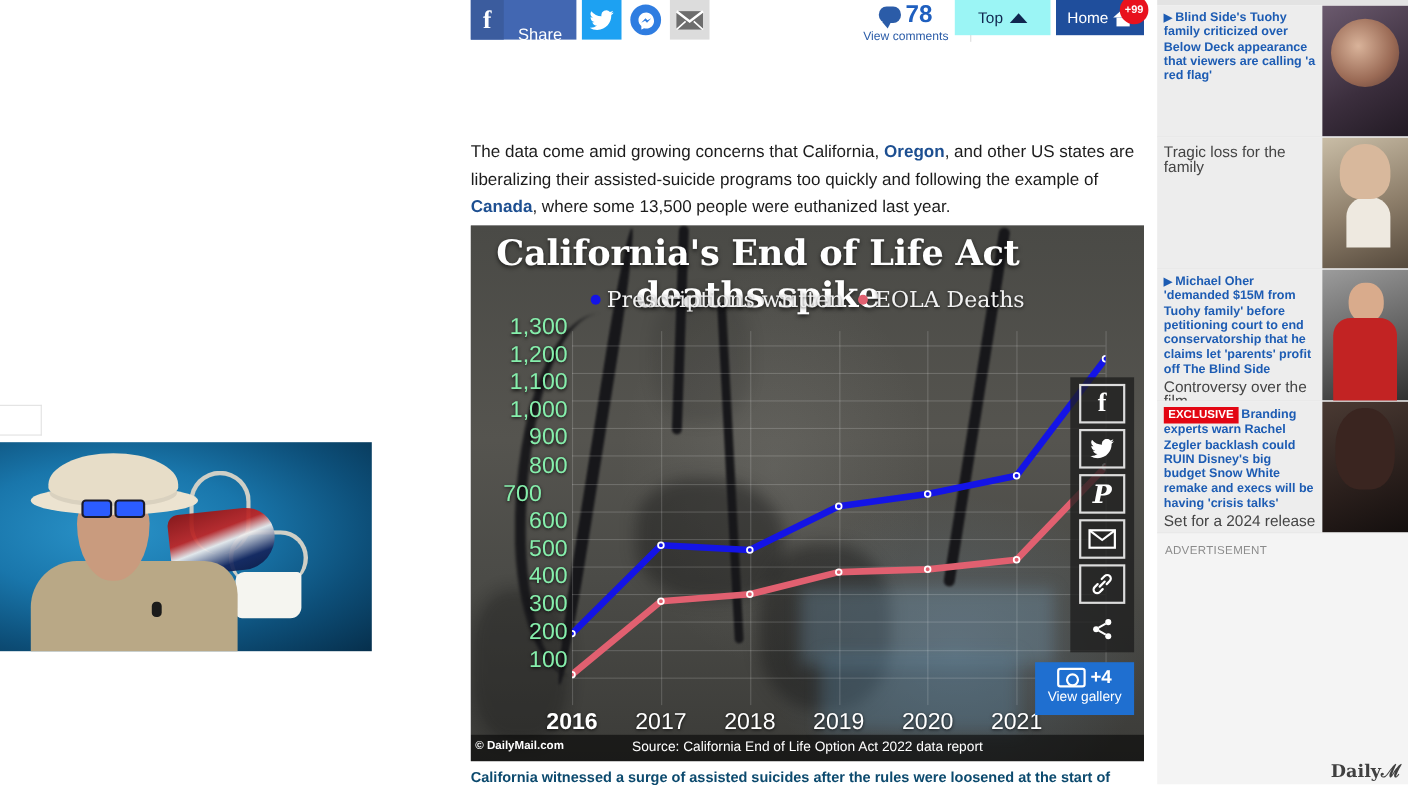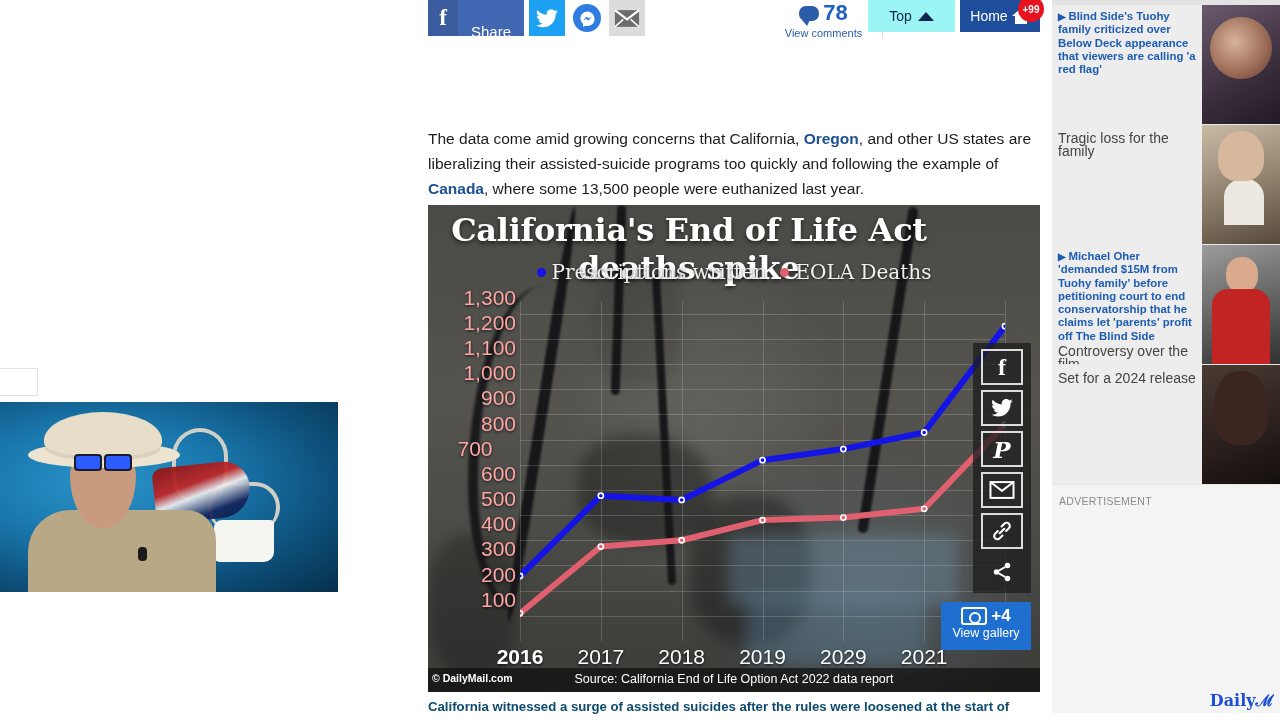--- a/index.html
+++ b/index.html
@@ -127,21 +127,21 @@
         display: flex; align-items: center; justify-content: center; gap: 14px;
         color: #f2f2f2; font-family: "DejaVu Serif", serif; font-size: 20px;
         text-shadow: 0 1px 3px rgba(0,0,0,.7); }
   .lg-item { display: flex; align-items: center; gap: 6px; }
   .lg-dot { width: 9px; height: 9px; border-radius: 50%; }
 
   .plot { position: absolute; left: 92px; top: 96px; width: 485px; height: 340px; }
   .gridline-h { position: absolute; left: 0; width: 485px; height: 1px; background: rgba(255,255,255,.17); }
   .gridline-v { position: absolute; top: 0; width: 1px; height: 340px; background: rgba(255,255,255,.17); }
   .ylabels { position: absolute; left: 6px; top: 82px; width: 82px; }
-  .ylab { position: absolute; right: 0; color: #fca5a5; font-size: 21px; font-weight: 500;
+  .ylab { position: absolute; right: 0; color: #86efac; font-size: 21px; font-weight: 500;
           text-align: right; text-shadow: 0 1px 3px rgba(0,0,0,.8); width: 82px; }
   .xlabels { position: absolute; left: 92px; top: 440px; width: 485px; height: 30px; }
   .xlab { position: absolute; color: #fff; font-size: 21px; text-align: center; width: 80px;
           text-shadow: 0 1px 3px rgba(0,0,0,.8); }
 
   .chart-footer { position: absolute; left: 0; bottom: 0; width: 612px; height: 24px;
           background: rgba(0,0,0,.55); }
   .dm-credit { position: absolute; left: 4px; top: 4px; color: #fff; font-size: 10.5px; font-weight: bold; }
   .src-line { position: absolute; left: 0; top: 4px; width: 612px; text-align: center;
           color: #fff; font-size: 12.5px; }
@@ -191,21 +191,21 @@
   .thumb-c:before { content:""; position:absolute; left:24px; top:12px; width:32px; height:36px;
           border-radius:46%; background:#d9ab8c; }
   .thumb-d { position:absolute; inset:0; background: linear-gradient(160deg,#4a3a33,#2a1f1c 60%,#140f0e); }
   .thumb-d:after { content:""; position:absolute; left:12px; top:6px; width:54px; height:74px;
           border-radius:46% 46% 40% 40%; background:#3a2520; }
   .thumb-d:before { content:""; position:absolute; left:24px; top:14px; width:32px; height:40px;
           border-radius:46%; background:#cf9f7e; }
   .ad-box { height: 228px; background: #f4f4f4; position: relative; }
   .ad-label { position: absolute; left: 7px; top: 10px; color: #8b8b8b; font-size: 10.5px;
           letter-spacing: .3px; }
-  .ad-logo { position: absolute; right: 6px; bottom: 2px; color: #1d4ed8; font-size: 16px;
+  .ad-logo { position: absolute; right: 6px; bottom: 2px; color: #404040; font-size: 16px;
           font-weight: bold; font-family: "DejaVu Serif", serif; }
 </style>
 </head>
 <body>
 
 <div class="page">
 
   <div class="left-col">
     <div class="left-stub"></div>
     <div class="video-thumb">
@@ -355,21 +355,21 @@
             <circle cx="323.3333333333333" cy="216.59259259259258" r="2.6" fill="#e16070" stroke="#ffffff" stroke-width="1.6"></circle>
             <circle cx="404.1666666666667" cy="207.77777777777777" r="2.6" fill="#e16070" stroke="#ffffff" stroke-width="1.6"></circle>
             <circle cx="485" cy="123.40740740740739" r="2.6" fill="#e16070" stroke="#ffffff" stroke-width="1.6"></circle>
           </svg>
         </div>
       <div class="xlabels" id="xlabels">
           <div class="xlab" style="left: -40px; font-weight: bold;">2016</div>
           <div class="xlab" style="left: 40.8333px;">2017</div>
           <div class="xlab" style="left: 121.667px;">2018</div>
           <div class="xlab" style="left: 202.5px;">2019</div>
-          <div class="xlab" style="left: 283.333px;">2029</div>
+          <div class="xlab" style="left: 283.333px;">2020</div>
           <div class="xlab" style="left: 364.167px;">2021</div>
         </div>
 
       <div class="gallery-btn">
         <div class="gb-top">
           <span class="gb-cam"></span>
           <span class="gb-plus">+4</span>
         </div>
         <div class="gb-label">View gallery</div>
       </div>
@@ -439,20 +439,21 @@
           <div class="ni-text">
             <div class="ni-title"><span class="ni-arrow">▶ </span>Michael Oher 'demanded $15M from Tuohy family' before petitioning court to end conservatorship that he claims let 'parents' profit off The Blind Side</div>
             <div class="ni-sub">Controversy over the film</div>
           </div>
           <div class="ni-img">
             <div class="thumb-c"></div>
           </div>
         </div>
         <div class="news-item">
           <div class="ni-text">
+            <div class="ni-title"><span class="ni-excl">EXCLUSIVE</span>Branding experts warn Rachel Zegler backlash could RUIN Disney's big budget Snow White remake and execs will be having 'crisis talks'</div>
             <div class="ni-sub">Set for a 2024 release</div>
           </div>
           <div class="ni-img">
             <div class="thumb-d"></div>
           </div>
         </div>
       </div>
     <div class="ad-box">
       <div class="ad-label">ADVERTISEMENT</div>
       <div class="ad-logo">Dailyℳ</div>

